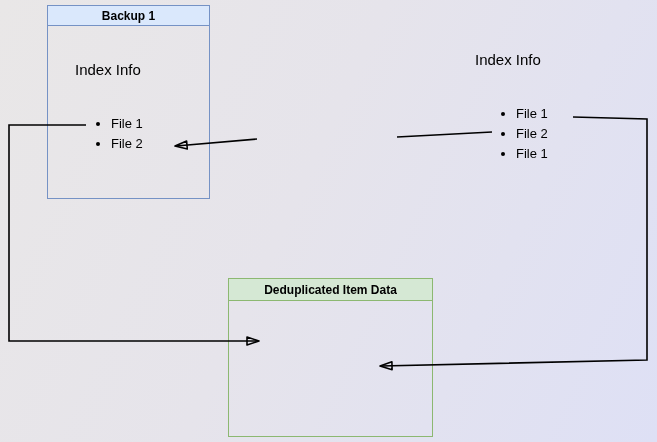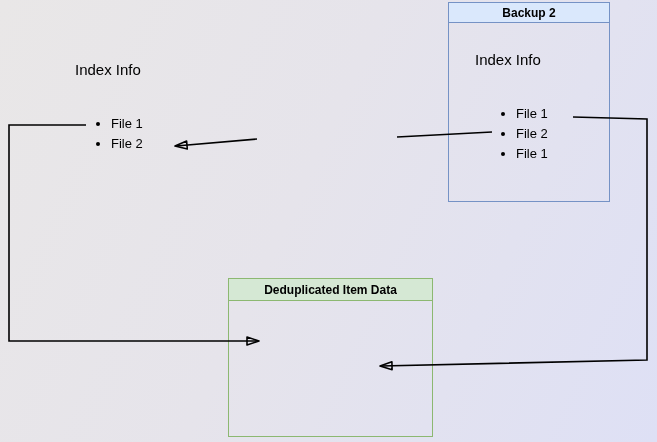--- a/index.html
+++ b/index.html
@@ -49,31 +49,31 @@
     position:absolute; z-index:4;
     font-size:12.5px; line-height:17px;
     text-align:center;
   }
 </style>
 </head>
 <body>
 
 <div class="canvas">
 
+  <div class="node blue" style="left:47px; top:5px; width:163px; height:194px;">
+    <div class="node-header">
+      <span>Backup 1</span>
+    </div>
+  </div>
   <div class="heading-label" style="left:75px; top:61px;">Index Info</div>
   <ul class="filelist" style="left:95px; top:114px;">
     <li>File 1</li>
     <li>File 2</li>
   </ul>
 
-  <div class="node blue" style="left:448px; top:2px; width:162px; height:200px;">
-    <div class="node-header">
-      <span>Backup 2</span>
-    </div>
-  </div>
   <div class="heading-label" style="left:475px; top:51px;">Index Info</div>
   <ul class="filelist" style="left:500px; top:104px;">
     <li>File 1</li>
     <li>File 2</li>
     <li>File 1</li>
   </ul>
 
   <div class="node green" style="left:228px; top:278px; width:205px; height:159px;">
     <div class="node-header">
       <span>Deduplicated Item Data</span>

